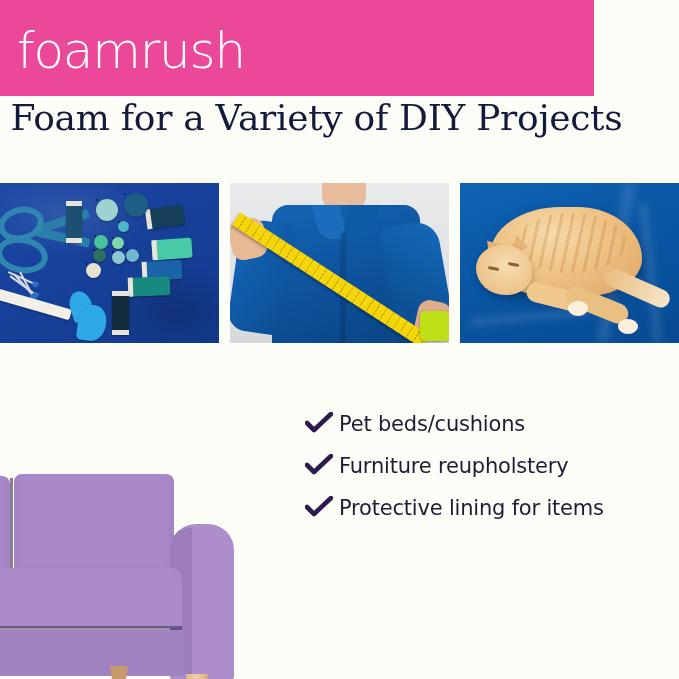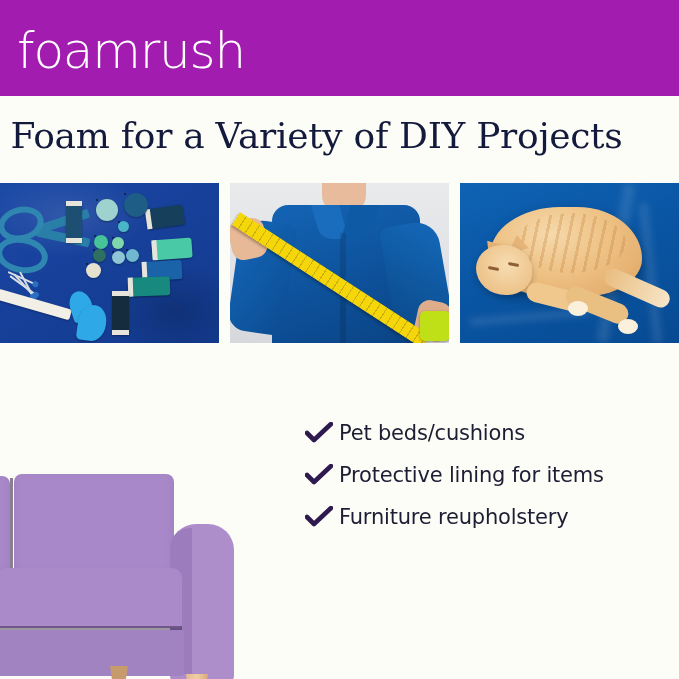--- a/index.html
+++ b/index.html
@@ -7,37 +7,37 @@
     width:679px;height:679px;
     background:#fdfdf8;
     font-family:"Liberation Sans", sans-serif;
     overflow:hidden;
     position:relative;
   }
   .page{position:relative;width:679px;height:679px;background:#fdfdf8;overflow:hidden;}
 
   
   .banner{
-    position:absolute;left:0;top:0;width:679px;height:96px;
-    background:#a21caf;
+    position:absolute;left:0;top:0;width:594px;height:96px;
+    background:#ec4899;
   }
   .logo{
     position:absolute;left:17px;top:25px;
     color:#ffffff;
     font-family:"DejaVu Sans", sans-serif;
     font-size:50px;
     font-weight:300;
     letter-spacing:-1.2px;
     line-height:52px;
     white-space:nowrap;
   }
 
   
   .headline{
-    position:absolute;left:0;top:114px;width:633px;
+    position:absolute;left:0;top:96px;width:633px;
     text-align:center;
     color:#141a3c;
     font-family:"DejaVu Serif", "Liberation Serif", serif;
     font-size:36px;
     font-weight:400;
     letter-spacing:-0.3px;
     line-height:44px;
     white-space:nowrap;
   }
 
@@ -121,21 +121,21 @@
   .sofa .back-cush{position:absolute;background:#a988c9;border-radius:8px;
     box-shadow:inset 0 -5px 10px rgba(0,0,0,.08);}
   .sofa .seat{position:absolute;background:#ab8ac9;border-radius:10px 10px 4px 4px;}
   .sofa .base{position:absolute;background:#a183c2;border-radius:3px;}
   .sofa .arm{position:absolute;background:#ad8ecb;}
   .sofa .leg{position:absolute;background:linear-gradient(90deg,#e6b98d,#f0cfa6 50%,#d9a878);}
   .sofa .shadowline{position:absolute;background:rgba(40,25,60,.55);}
 
   
   .bullets{position:absolute;left:305px;top:412px;width:374px;}
-  .bullet{position:relative;height:42px;display:flex;align-items:center;}
+  .bullet{position:relative;height:42px;display:flex;align-items:flex-start;}
   .check{width:34px;flex:0 0 34px;display:flex;align-items:center;justify-content:flex-start;}
   .check svg{display:block;}
   .bullet-text{
     color:#1d1d33;
     font-family:"DejaVu Sans","Liberation Sans", sans-serif;
     font-size:21px;
     font-weight:400;
     letter-spacing:-0.2px;
     line-height:24px;
     white-space:nowrap;
@@ -262,29 +262,29 @@
       </span>
       <span class="bullet-text">Pet beds/cushions</span>
     </div>
 
     <div class="bullet">
       <span class="check">
         <svg width="28" height="22" viewBox="0 0 28 22">
             <path d="M2 11 L9 18 L26 2" stroke="#2e1a4e" stroke-width="4.6" fill="none" stroke-linecap="round" stroke-linejoin="round"></path>
           </svg>
       </span>
-      <span class="bullet-text">Protective lining for items</span>
+      <span class="bullet-text">Furniture reupholstery</span>
     </div>
 
     <div class="bullet">
       <span class="check">
         <svg width="28" height="22" viewBox="0 0 28 22">
             <path d="M2 11 L9 18 L26 2" stroke="#2e1a4e" stroke-width="4.6" fill="none" stroke-linecap="round" stroke-linejoin="round"></path>
           </svg>
       </span>
-      <span class="bullet-text">Furniture reupholstery</span>
+      <span class="bullet-text">Protective lining for items</span>
     </div>
 
 
 
   </div>
 
 </div>
 
 </body></html>

